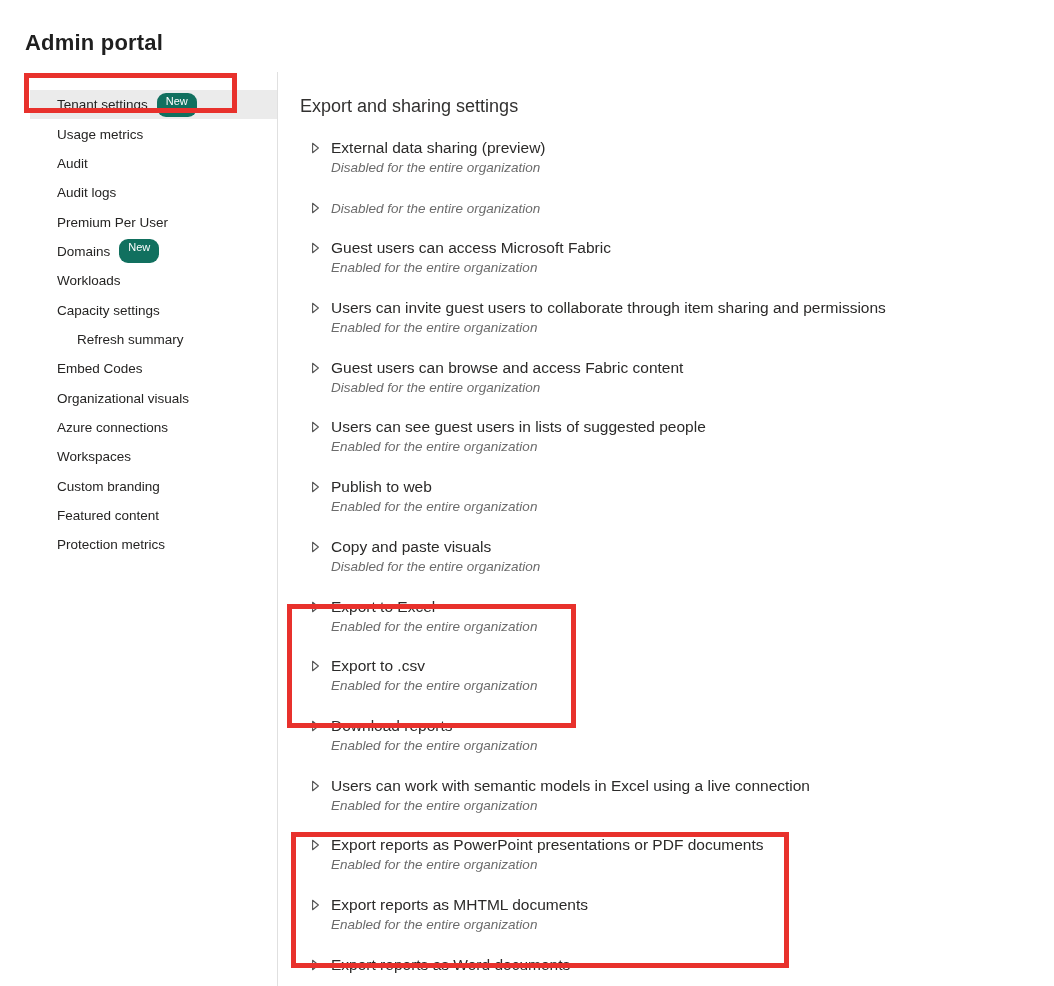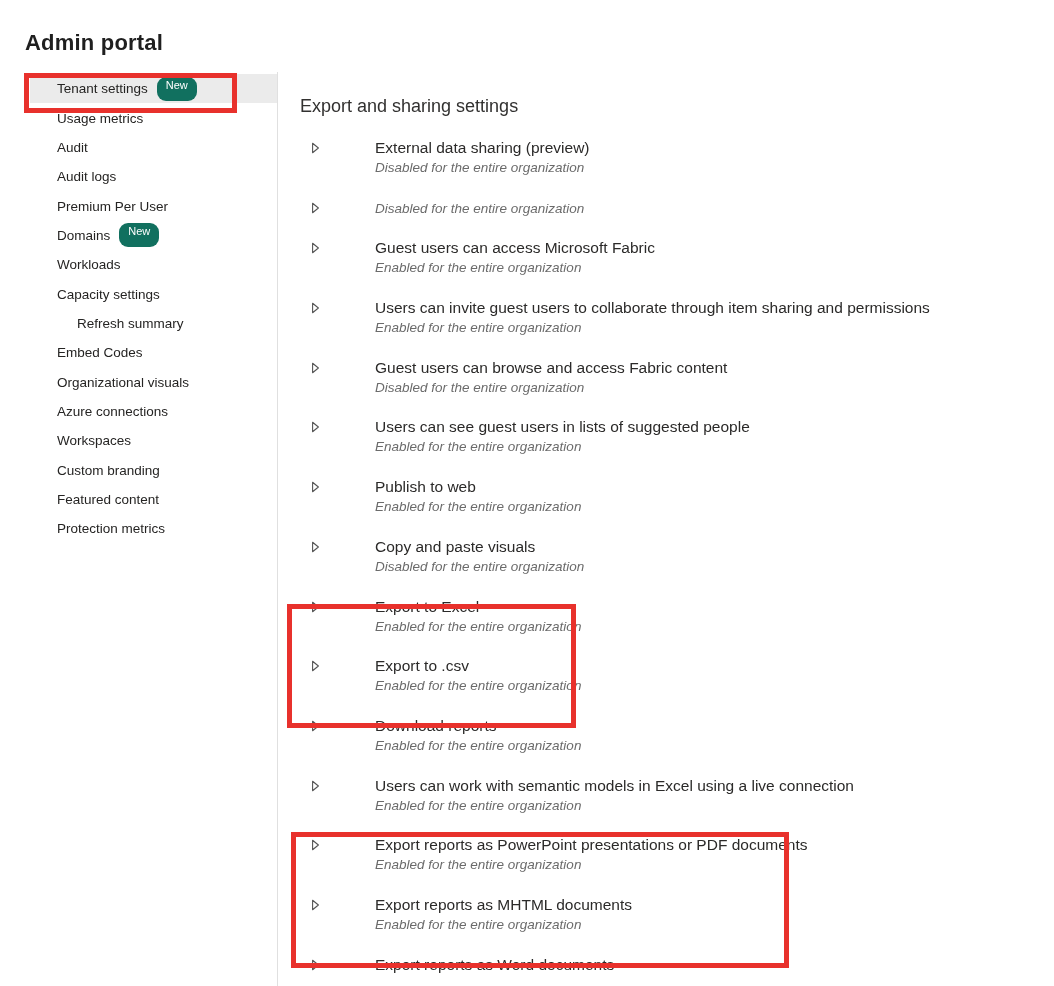--- a/index.html
+++ b/index.html
@@ -35,21 +35,21 @@
   }
   
   .side-divider{
     position:absolute;
     left:277px; top:72px;
     width:1px; height:914px;
     background:var(--c-divider);
   }
   .sidebar{
     position:absolute;
-    left:30px; top:74px;
+    left:30px; top:90px;
     width:247px;
   }
   .side-item{
     display:flex;
     align-items:center;
     height:29.35px;
     padding-left:27px;
     font-size:13.5px;
     color:var(--c-text);
     cursor:pointer;
@@ -79,21 +79,20 @@
   .settings-list{
     position:absolute;
     left:300px; top:138px;
     width:730px;
   }
   .setting{
     display:flex;
     align-items:flex-start;
     margin-bottom:21.7px;
     cursor:pointer;
-    gap:44px;
   }
   .chev{
     flex:0 0 auto;
     width:9px;
     margin:4px 11px 0 11px;
     line-height:0;
   }
   .s-title{
     font-size:15.5px;
     line-height:19px;

